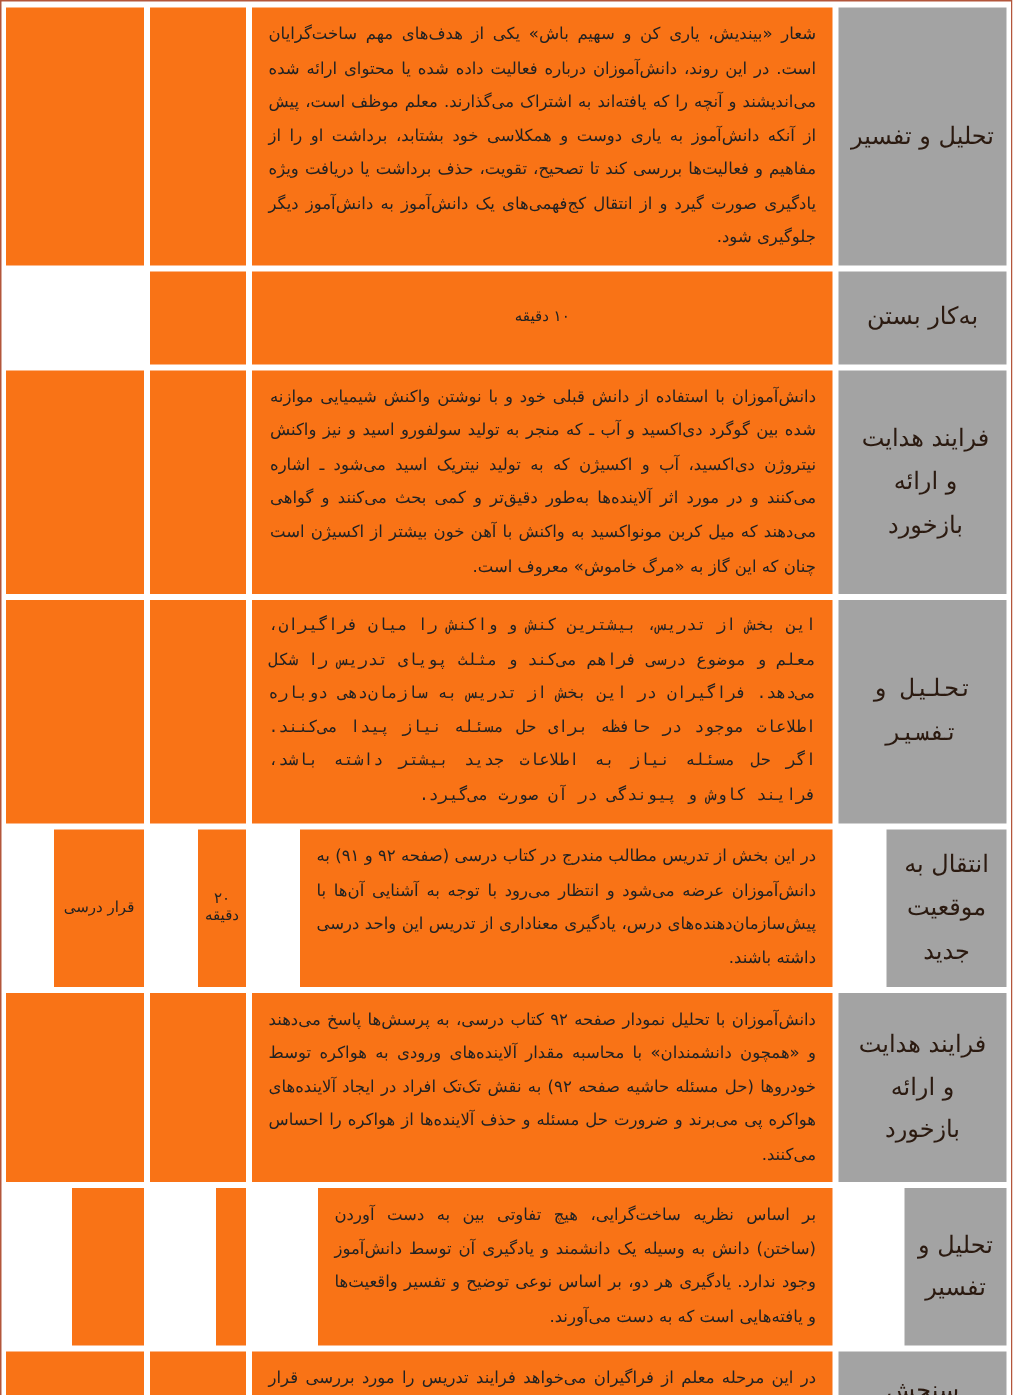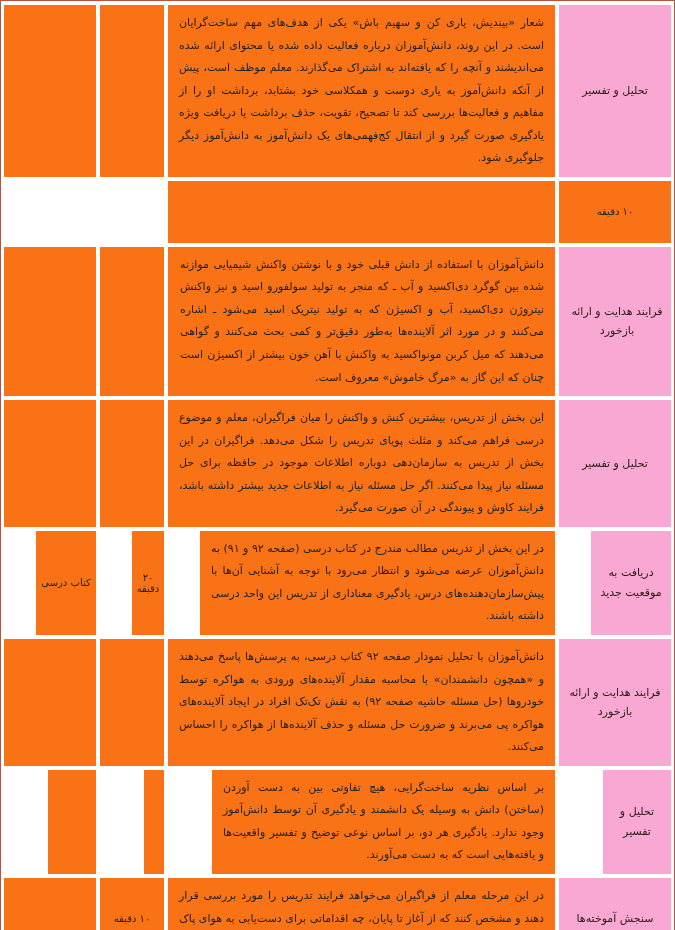--- a/index.html
+++ b/index.html
@@ -24,26 +24,26 @@
     display: grid;
     grid-template-columns: 112px 1fr 64px 92px; 
     gap: 4px;
     direction: rtl;
   }
   .cell {
     background: #f97316;
     color: #222222;
   }
   .cell.stage {
-    background: #f9a8d4;
+    background: #a3a3a3;
     display: flex;
     align-items: center;
     justify-content: center;
     text-align: center;
-    font-size: 11px;
+    font-size: 16px;
     line-height: 1.8;
     padding: 6px 8px;
     color: #2b1a10;
   }
   .cell.desc {
     font-size: 11px;
     line-height: 2.05;
     padding: 7px 11px;
     text-align: justify;
     text-justify: inter-word;
@@ -54,64 +54,65 @@
     align-items: center;
     justify-content: center;
     font-size: 10px;
     padding: 4px;
     text-align: center;
   }
   
   .row:nth-child(1)  .cell { min-height: 132px; }
   .row:nth-child(2)  .cell { min-height: 62px; }
   .row:nth-child(3)  .cell { min-height: 126px; padding-left: 12px; }
-  .row:nth-child(4)  .cell { min-height: 105px; }
+  .row:nth-child(4)  .cell { min-height: 105px; font-family: Liberation Mono, monospace; }
   .row:nth-child(5)  .cell { min-height: 70px; margin-left: 32px; }
   .row:nth-child(6)  .cell { min-height: 90px; }
   .row:nth-child(7)  .cell { min-height: 65px; margin-left: 44px; }
   .row:nth-child(8)  .cell { min-height: 67px; }
   .row:nth-child(9)  .cell { min-height: 70px; }
   .row:nth-child(10) .cell { min-height: 86px; }
 </style>
 </head>
 <body>
 
 <div class="table-wrap">
 
   <div class="row">
     <div class="cell stage">تحلیل و تفسیر</div>
     <div class="cell desc">شعار «بیندیش، یاری کن و سهیم باش» یکی از هدف‌های مهم ساخت‌گرایان است. در این روند، دانش‌آموزان درباره فعالیت داده شده یا محتوای ارائه شده می‌اندیشند و آنچه را که یافته‌اند به اشتراک می‌گذارند. معلم موظف است، پیش از آنکه دانش‌آموز به یاری دوست و همکلاسی خود بشتابد، برداشت او را از مفاهیم و فعالیت‌ها بررسی کند تا تصحیح، تقویت، حذف برداشت یا دریافت ویژه یادگیری صورت گیرد و از انتقال کج‌فهمی‌های یک دانش‌آموز به دانش‌آموز دیگر جلوگیری شود.</div>
     <div class="cell time"></div>
     <div class="cell resource"></div>
   </div>
 
   <div class="row">
+    <div class="cell stage">به‌کار بستن</div>
     <div class="cell time">۱۰ دقیقه</div>
     <div class="cell resource"></div>
   </div>
 
   <div class="row">
     <div class="cell stage">فرایند هدایت و ارائه بازخورد</div>
     <div class="cell desc">دانش‌آموزان با استفاده از دانش قبلی خود و با نوشتن واکنش شیمیایی موازنه شده بین گوگرد دی‌اکسید و آب ـ که منجر به تولید سولفورو اسید و نیز واکنش نیتروژن دی‌اکسید، آب و اکسیژن که به تولید نیتریک اسید می‌شود ـ اشاره می‌کنند و در مورد اثر آلاینده‌ها به‌طور دقیق‌تر و کمی بحث می‌کنند و گواهی می‌دهند که میل کربن مونواکسید به واکنش با آهن خون بیشتر از اکسیژن است چنان که این گاز به «مرگ خاموش» معروف است.</div>
     <div class="cell time"></div>
     <div class="cell resource"></div>
   </div>
 
   <div class="row">
     <div class="cell stage">تحلیل و تفسیر</div>
     <div class="cell desc">این بخش از تدریس، بیشترین کنش و واکنش را میان فراگیران، معلم و موضوع درسی فراهم می‌کند و مثلث پویای تدریس را شکل می‌دهد. فراگیران در این بخش از تدریس به سازمان‌دهی دوباره اطلاعات موجود در حافظه برای حل مسئله نیاز پیدا می‌کنند. اگر حل مسئله نیاز به اطلاعات جدید بیشتر داشته باشد، فرایند کاوش و پیوندگی در آن صورت می‌گیرد.</div>
     <div class="cell time"></div>
     <div class="cell resource"></div>
   </div>
 
   <div class="row">
-    <div class="cell stage">دریافت به موقعیت جدید</div>
+    <div class="cell stage">انتقال به موقعیت جدید</div>
     <div class="cell desc">در این بخش از تدریس مطالب مندرج در کتاب درسی (صفحه ۹۲ و ۹۱) به دانش‌آموزان عرضه می‌شود و انتظار می‌رود با توجه به آشنایی آن‌ها با پیش‌سازمان‌دهنده‌های درس، یادگیری معناداری از تدریس این واحد درسی داشته باشند.</div>
     <div class="cell time">۲۰ دقیقه</div>
-    <div class="cell resource">کتاب درسی</div>
+    <div class="cell resource">قرار درسی</div>
   </div>
 
   <div class="row">
     <div class="cell stage">فرایند هدایت و ارائه بازخورد</div>
     <div class="cell desc">دانش‌آموزان با تحلیل نمودار صفحه ۹۲ کتاب درسی، به پرسش‌ها پاسخ می‌دهند و «همچون دانشمندان» با محاسبه مقدار آلاینده‌های ورودی به هواکره توسط خودروها (حل مسئله حاشیه صفحه ۹۲) به نقش تک‌تک افراد در ایجاد آلاینده‌های هواکره پی می‌برند و ضرورت حل مسئله و حذف آلاینده‌ها از هواکره را احساس می‌کنند.</div>
     <div class="cell time"></div>
     <div class="cell resource"></div>
   </div>
 
   <div class="row">

